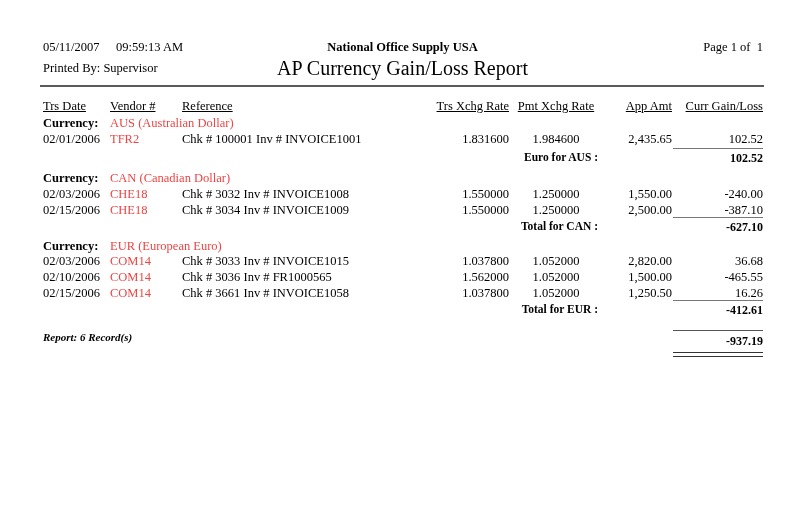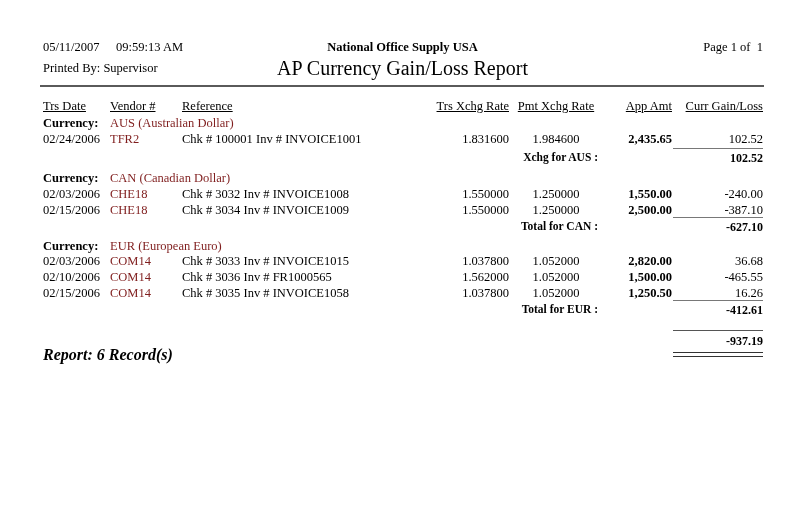--- a/index.html
+++ b/index.html
@@ -4,61 +4,61 @@
 <style>
   html,body { margin:0; padding:0; }
   body {
     width:802px; height:508px; background:#ffffff; position:relative;
     font-family:"Liberation Serif","DejaVu Serif",serif; color:#000;
     overflow:hidden;
   }
   .row { position:absolute; left:40px; width:725px; height:16px; font-size:12.5px; }
   .row span { position:absolute; top:0; white-space:pre; }
   .bold { font-weight:bold; }
-  .blue { color:#7f1d1d; }
+  .blue { color:#ef4444; }
 
   
   .meta1 { top:40px; }
   .c-left { left:3px; }
   .c-time { left:76px; }
   .c-center { left:0; width:725px; text-align:center; }
   .c-right { left:575px; width:148px; text-align:right; }
   .meta2 { top:61px; }
   .title-row { top:57px; height:22px; }
   .title-row span { font-size:20px; font-weight:normal;text-align:center; }
   .rule { position:absolute; top:85px; left:40px; width:724px; border-top:2px solid #5a5a5a; }
 
   
   .c-date   { left:3px; }
   .c-vendor { left:70px; }
   .c-ref    { left:142px; }
   .c-trs  { left:375px; width:94px; text-align:right; }
   .c-pmt  { left:474px; width:84px; text-align:center; }
-  .c-app  { left:563px; width:69px; text-align:right;font-weight:bold; }
+  .c-app  { left:563px; width:69px; text-align:right; }
   .c-gain { left:635px; width:88px; text-align:right; }
 
   .thead { top:99px; }
   .thead span { font-weight:normal; text-decoration:underline; }
 
   
   .cur-aus { top:116px; }  .dr-aus0 { top:132px; }
   .tot-aus { top:148px; }
   .cur-can { top:171px; }  .dr-can0 { top:187px; } .dr-can1 { top:203px; }
   .tot-can { top:217px; }
   .cur-eur { top:239px; }  .dr-eur0 { top:254px; } .dr-eur1 { top:270px; } .dr-eur2 { top:286px; }
   .tot-eur { top:300px; }
 
   .total-row { height:18px; }
   .total-row .overline { left:633px; width:90px; top:0; border-top:1px solid #787878; height:0; }
   .total-row .t-label { left:375px; width:183px; text-align:right; top:3px; font-size:11.5px; font-weight:bold; }
   .total-row .t-value { left:635px; width:88px; text-align:right; top:3px; font-weight:bold; font-size:12px; }
 
   
   .note-row { top:331px; }
-  .note-row span { font-style:italic; font-weight:bold; font-size:16px;margin-top:15px; }
+  .note-row span { font-style:italic; font-weight:bold; font-size:11px; }
   .rpt-total { top:330px; height:30px; }
   .rpt-total .overline { left:633px; width:90px; top:0; border-top:1px solid #555; height:0; }
   .rpt-total .t-label { left:375px; width:257px; text-align:right; top:4px; font-size:11.5px; font-weight:bold; }
   .rpt-total .t-value { left:635px; width:88px; text-align:right; top:4px; font-weight:bold; font-size:12px; }
   .dbl-rule { position:absolute; top:352px; left:673px; width:90px; height:3px;
               border-top:1px solid #333; border-bottom:1px solid #333; }
 </style>
 </head>
 <body>
 
@@ -84,31 +84,31 @@
   <span class="c-pmt">Pmt Xchg Rate</span>
   <span class="c-app">App Amt</span>
   <span class="c-gain">Curr Gain/Loss</span>
 </div>
 
 <div class="row cur-aus">
   <span class="c-date bold">Currency:</span>
   <span class="c-vendor blue">AUS (Australian Dollar)</span>
 </div>
 <div class="row dr-aus0">
-  <span class="c-date">02/24/2006</span>
+  <span class="c-date">02/01/2006</span>
   <span class="c-vendor blue">TFR2</span>
   <span class="c-ref">Chk # 100001 Inv # INVOICE1001</span>
   <span class="c-trs">1.831600</span>
   <span class="c-pmt">1.984600</span>
   <span class="c-app">2,435.65</span>
   <span class="c-gain">102.52</span>
 </div>
 <div class="row total-row tot-aus">
   <span class="overline"></span>
-  <span class="t-label">Xchg for AUS :</span>
+  <span class="t-label">Euro for AUS :</span>
   <span class="t-value">102.52</span>
 </div>
 
 <div class="row cur-can">
   <span class="c-date bold">Currency:</span>
   <span class="c-vendor blue">CAN (Canadian Dollar)</span>
 </div>
 <div class="row dr-can0">
   <span class="c-date">02/03/2006</span>
   <span class="c-vendor blue">CHE18</span>
@@ -151,21 +151,21 @@
   <span class="c-vendor blue">COM14</span>
   <span class="c-ref">Chk # 3036 Inv # FR1000565</span>
   <span class="c-trs">1.562000</span>
   <span class="c-pmt">1.052000</span>
   <span class="c-app">1,500.00</span>
   <span class="c-gain">-465.55</span>
 </div>
 <div class="row dr-eur2">
   <span class="c-date">02/15/2006</span>
   <span class="c-vendor blue">COM14</span>
-  <span class="c-ref">Chk # 3035 Inv # INVOICE1058</span>
+  <span class="c-ref">Chk # 3661 Inv # INVOICE1058</span>
   <span class="c-trs">1.037800</span>
   <span class="c-pmt">1.052000</span>
   <span class="c-app">1,250.50</span>
   <span class="c-gain">16.26</span>
 </div>
 <div class="row total-row tot-eur">
   <span class="overline"></span>
   <span class="t-label">Total for EUR :</span>
   <span class="t-value">-412.61</span>
 </div>

